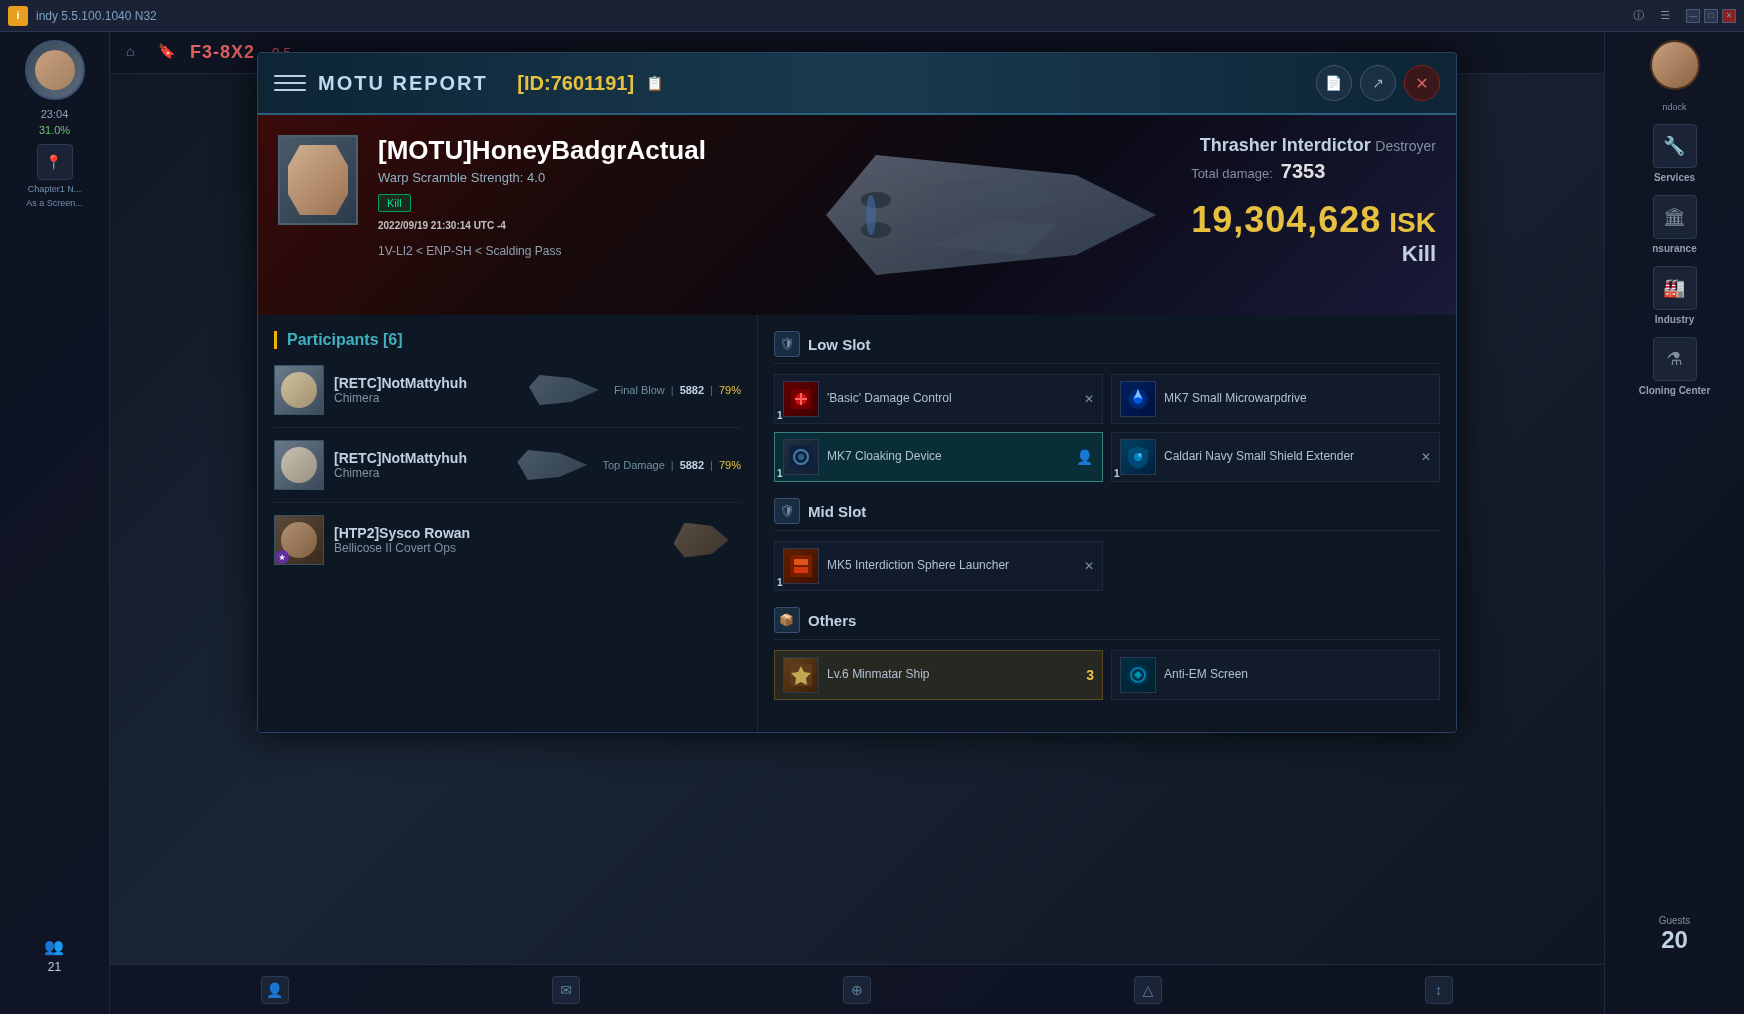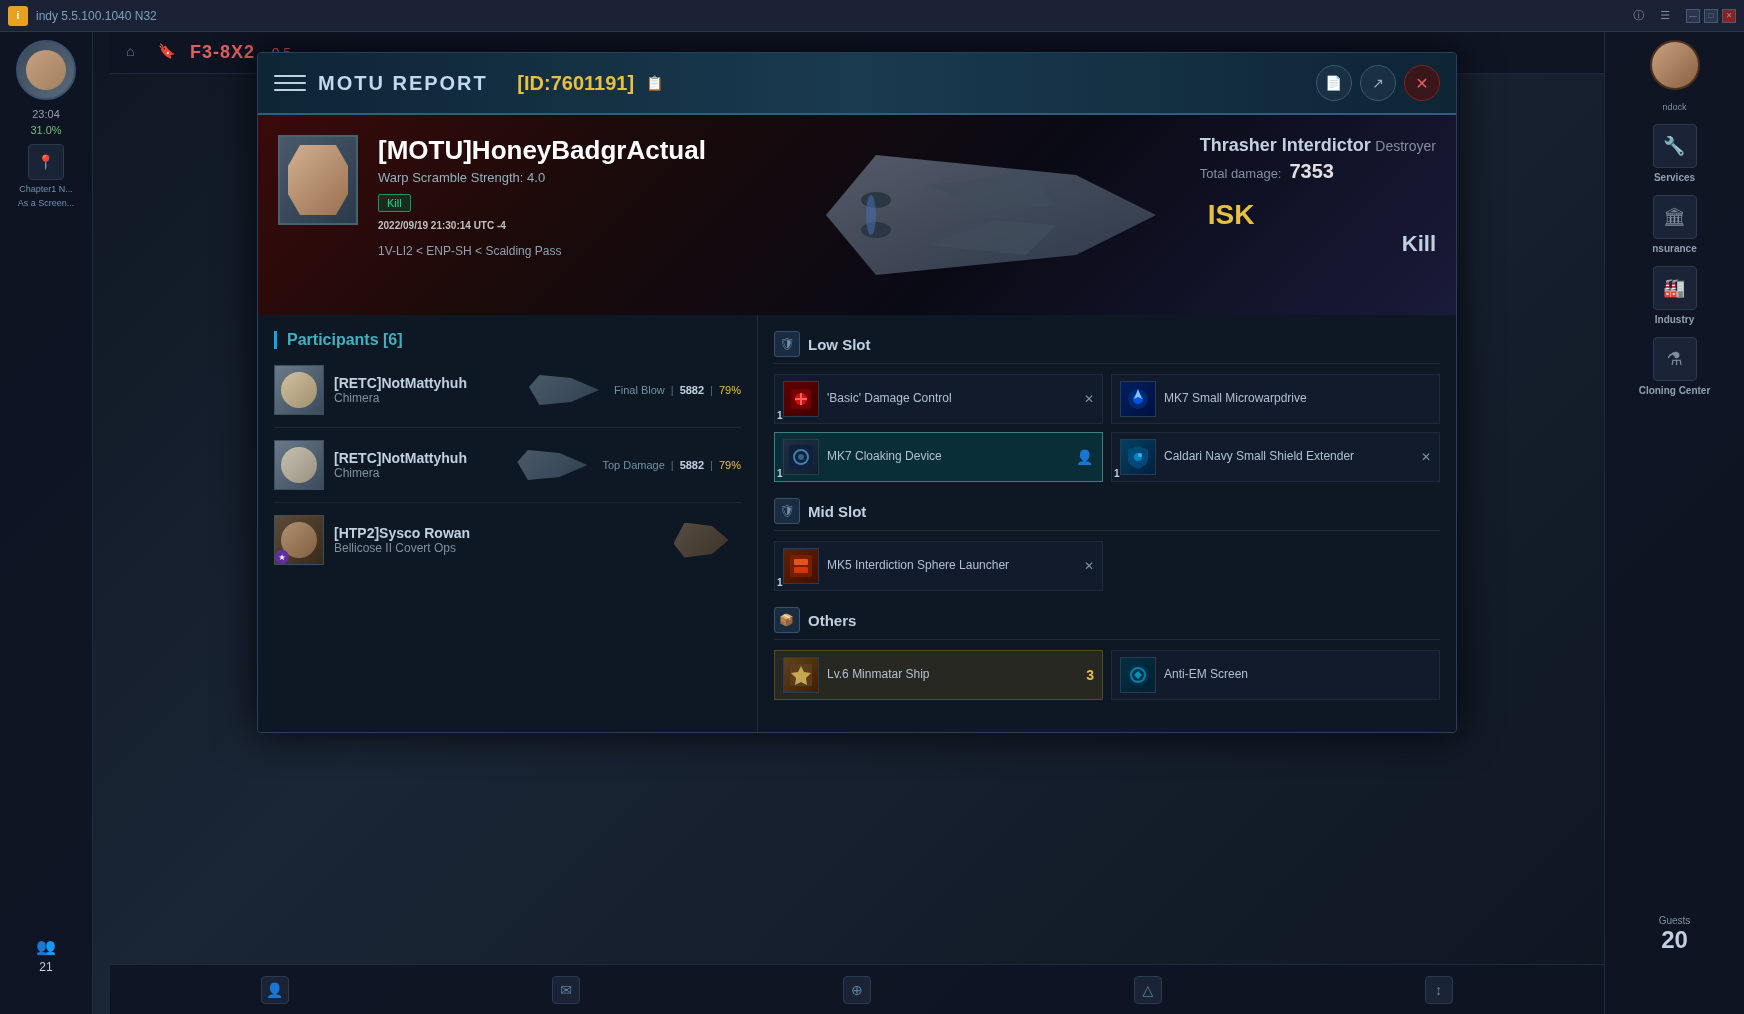--- a/index.html
+++ b/index.html
@@ -68,21 +68,21 @@
       font-size: 8px; color: #8090a0;
       cursor: pointer;
     }
     .win-btn.close { background: #8b2020; }
 
     
     .left-sidebar {
       position: absolute;
       left: 0;
       top: 32px;
-      width: 93px;
+      width: 110px;
       bottom: 0;
       background: rgba(15, 20, 35, 0.9);
       border-right: 1px solid #1e2a40;
       display: flex;
       flex-direction: column;
       align-items: center;
       padding-top: 8px;
       gap: 4px;
       z-index: 10;
     }
@@ -429,21 +429,21 @@
     .participants-panel {
       width: 500px;
       flex-shrink: 0;
       border-right: 1px solid #1e2a3a;
       padding: 16px;
     }
     .panel-title {
       color: #40b0c0;
       font-size: 16px;
       font-weight: bold;
-      border-left: 3px solid #0ea5e9;
+      border-left: 3px solid #eab308;
       padding-left: 10px;
       margin-bottom: 16px;
     }
     .participant-card {
       display: flex;
       align-items: center;
       gap: 10px;
       padding-bottom: 12px;
       border-bottom: 1px solid #1a2535;
       margin-bottom: 12px;
@@ -763,20 +763,21 @@
       <div class="hero-stats">
         <div>
           <span class="ship-name">Thrasher Interdictor</span>
           <span class="ship-type">Destroyer</span>
         </div>
         <div style="display:flex; align-items:baseline; gap:8px; margin-top:4px;">
           <span class="total-damage-label">Total damage:</span>
           <span class="total-damage-val">7353</span>
         </div>
         <div style="display:flex; align-items:baseline; margin-top:4px;">
+          <span class="isk-amount">19,304,628</span>
           <span class="isk-label">ISK</span>
         </div>
         <div class="kill-label">Kill</div>
       </div>
     </div>
 
     <div class="modal-body">
 
       <div class="participants-panel">
         <div class="panel-title">Participants [6]</div>

